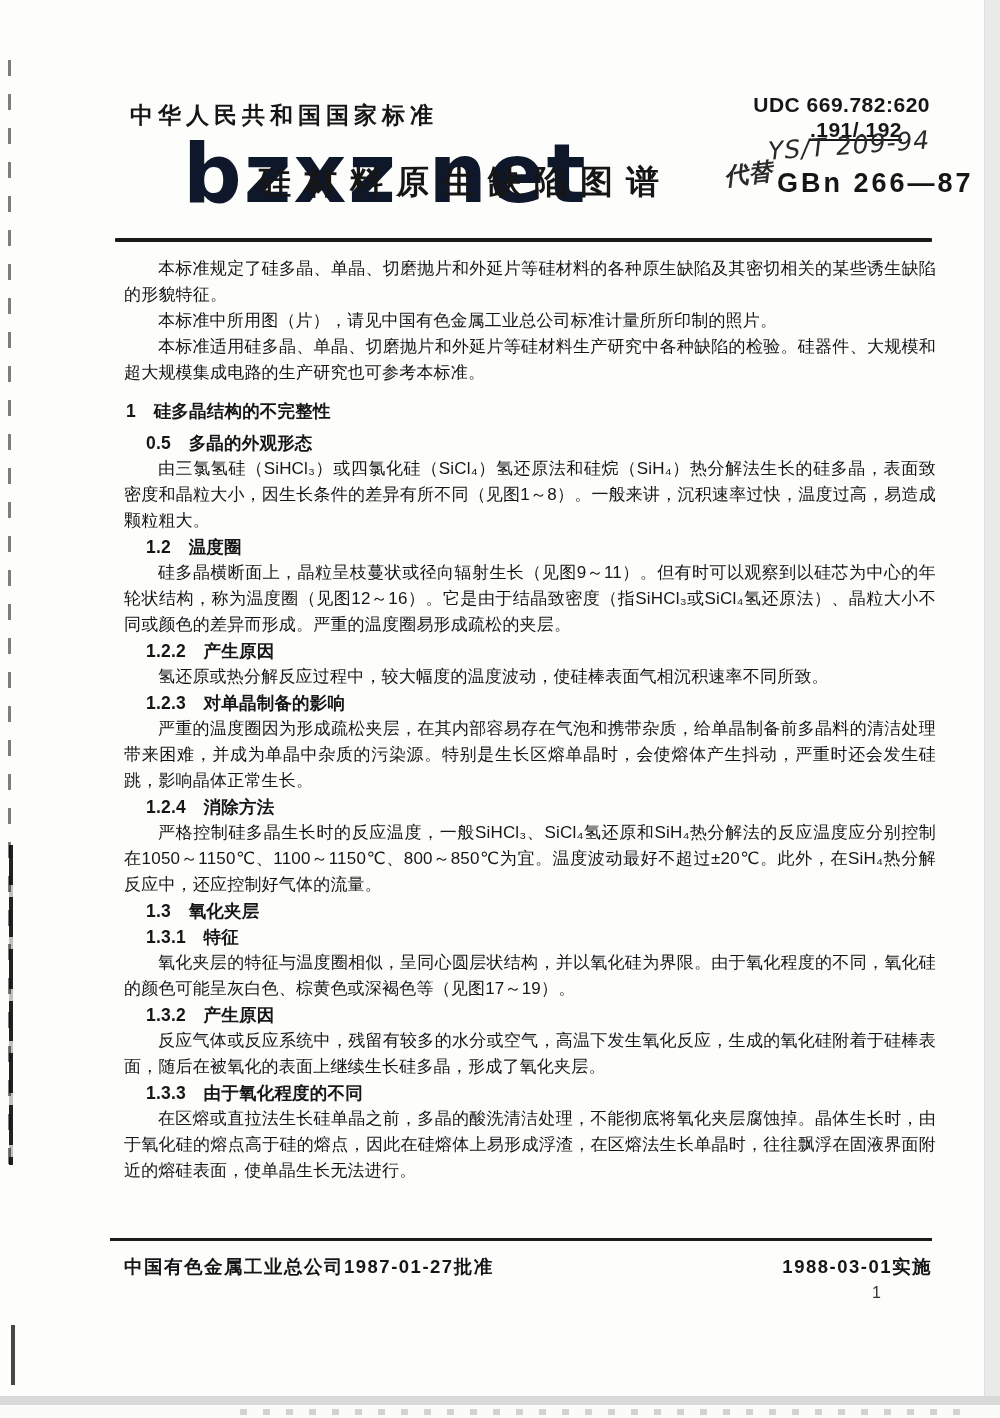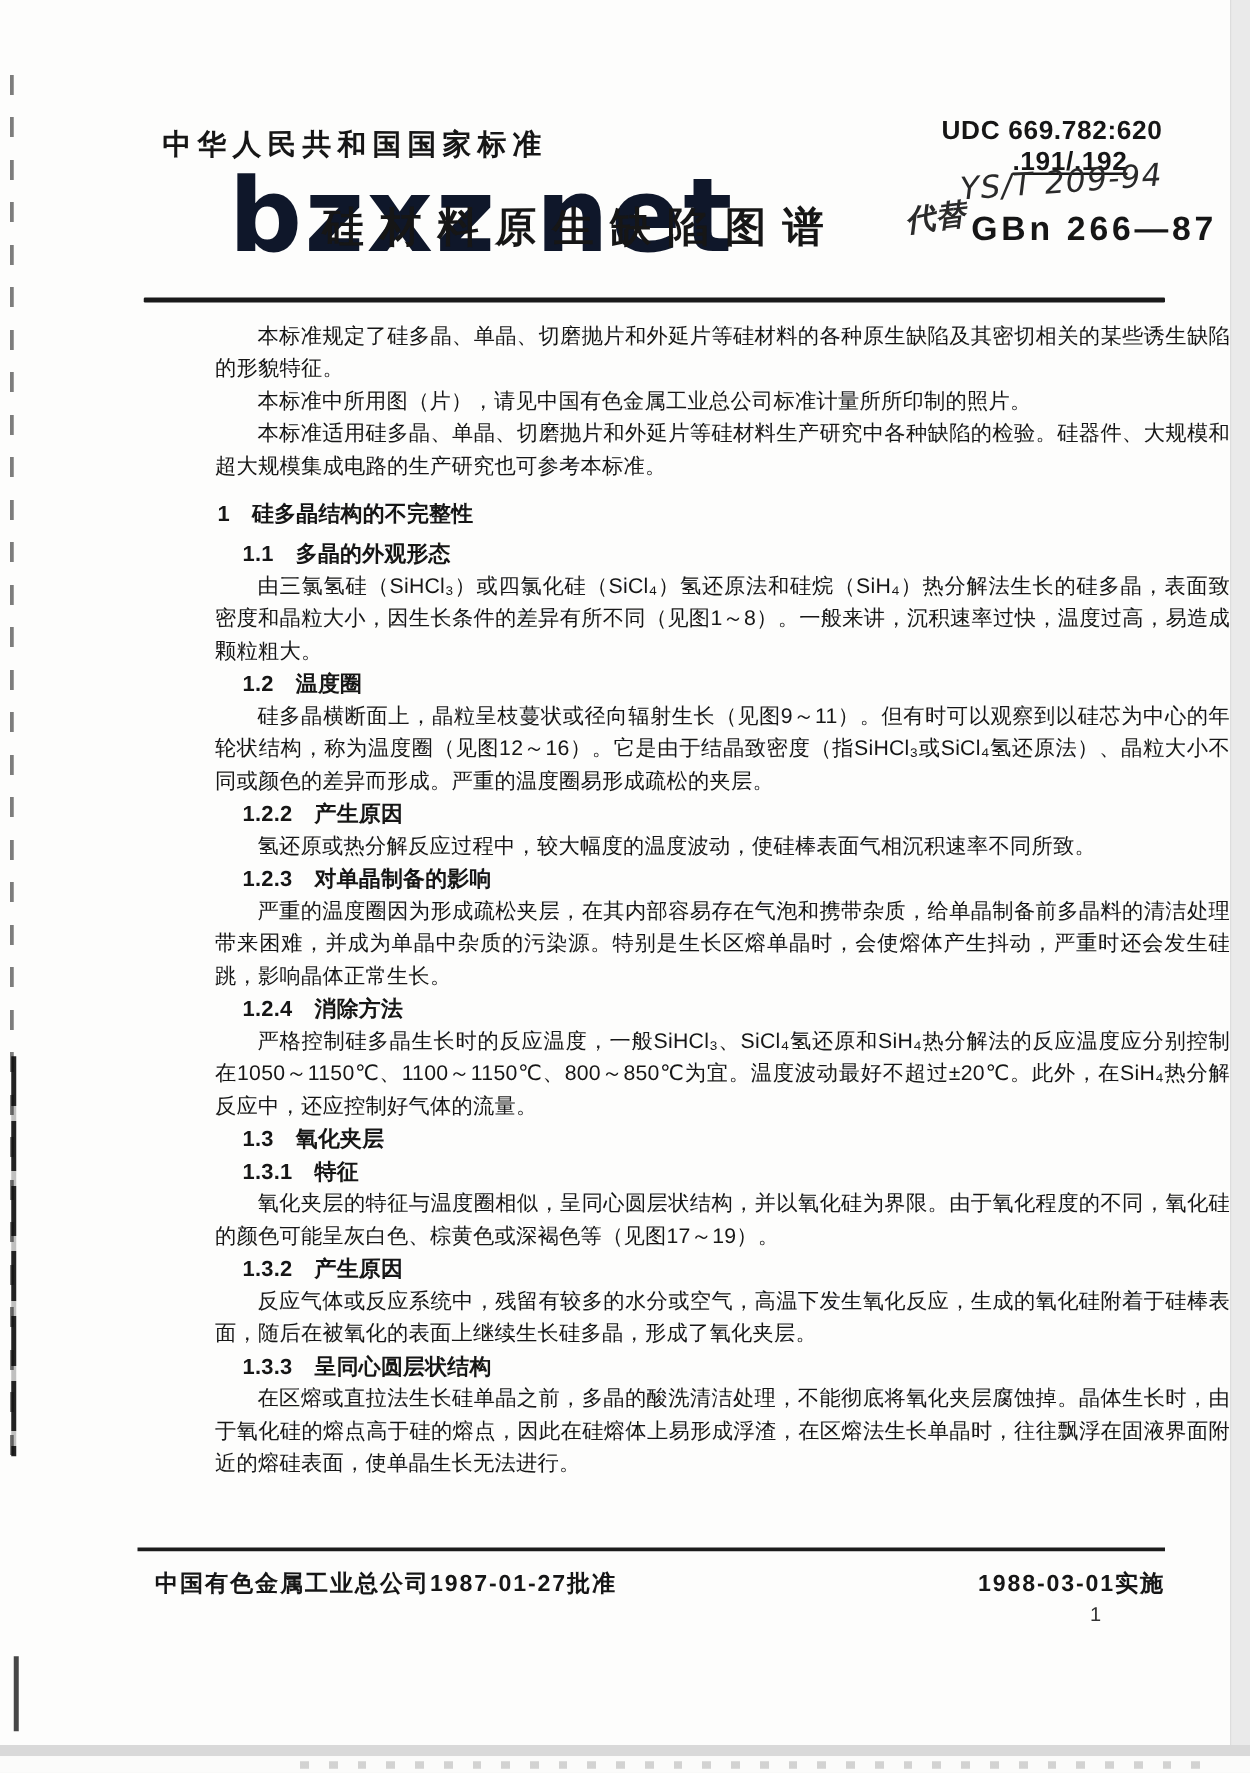--- a/index.html
+++ b/index.html
@@ -74,21 +74,20 @@
   }
   .rule-top{
     position:absolute;left:115px;top:238px;width:817px;height:4px;
     background:#1a1a1a;border-radius:1px;
   }
   
   .doc-body{
     position:absolute;left:124px;top:256px;width:812px;
     font-size:17px;line-height:26px;letter-spacing:.2px;z-index:2;
     text-align:justify;
-    margin-left:48px;
   }
   .doc-body p{margin:0;text-indent:2em;}
   .h1{font-weight:bold;margin:12px 0 6px 2px;font-size:17.5px;}
   .h2{font-weight:bold;margin:0 0 0 22px;font-size:17.5px;}
   
   .rule-bottom{
     position:absolute;left:110px;top:1238px;width:822px;height:3px;
     background:#1c1c1c;
   }
   .footer-approval{
@@ -126,36 +125,36 @@
   </div>
 
   <div class="rule-top"></div>
 
   <div class="doc-body">
     <p>本标准规定了硅多晶、单晶、切磨抛片和外延片等硅材料的各种原生缺陷及其密切相关的某些诱生缺陷的形貌特征。</p>
     <p>本标准中所用图（片），请见中国有色金属工业总公司标准计量所所印制的照片。</p>
     <p>本标准适用硅多晶、单晶、切磨抛片和外延片等硅材料生产研究中各种缺陷的检验。硅器件、大规模和超大规模集成电路的生产研究也可参考本标准。</p>
 
     <div class="h1">1　硅多晶结构的不完整性</div>
-    <div class="h2">1.1　多晶的外观形态</div>
+    <div class="h2">0.5　多晶的外观形态</div>
     <p>由三氯氢硅（SiHCl₃）或四氯化硅（SiCl₄）氢还原法和硅烷（SiH₄）热分解法生长的硅多晶，表面致密度和晶粒大小，因生长条件的差异有所不同（见图1～8）。一般来讲，沉积速率过快，温度过高，易造成颗粒粗大。</p>
     <div class="h2">1.2　温度圈</div>
     <p>硅多晶横断面上，晶粒呈枝蔓状或径向辐射生长（见图9～11）。但有时可以观察到以硅芯为中心的年轮状结构，称为温度圈（见图12～16）。它是由于结晶致密度（指SiHCl₃或SiCl₄氢还原法）、晶粒大小不同或颜色的差异而形成。严重的温度圈易形成疏松的夹层。</p>
     <div class="h2">1.2.2　产生原因</div>
     <p>氢还原或热分解反应过程中，较大幅度的温度波动，使硅棒表面气相沉积速率不同所致。</p>
     <div class="h2">1.2.3　对单晶制备的影响</div>
     <p>严重的温度圈因为形成疏松夹层，在其内部容易存在气泡和携带杂质，给单晶制备前多晶料的清洁处理带来困难，并成为单晶中杂质的污染源。特别是生长区熔单晶时，会使熔体产生抖动，严重时还会发生硅跳，影响晶体正常生长。</p>
     <div class="h2">1.2.4　消除方法</div>
     <p>严格控制硅多晶生长时的反应温度，一般SiHCl₃、SiCl₄氢还原和SiH₄热分解法的反应温度应分别控制在1050～1150℃、1100～1150℃、800～850℃为宜。温度波动最好不超过±20℃。此外，在SiH₄热分解反应中，还应控制好气体的流量。</p>
     <div class="h2">1.3　氧化夹层</div>
     <div class="h2">1.3.1　特征</div>
     <p>氧化夹层的特征与温度圈相似，呈同心圆层状结构，并以氧化硅为界限。由于氧化程度的不同，氧化硅的颜色可能呈灰白色、棕黄色或深褐色等（见图17～19）。</p>
     <div class="h2">1.3.2　产生原因</div>
     <p>反应气体或反应系统中，残留有较多的水分或空气，高温下发生氧化反应，生成的氧化硅附着于硅棒表面，随后在被氧化的表面上继续生长硅多晶，形成了氧化夹层。</p>
-    <div class="h2">1.3.3　呈同心圆层状结构</div>
+    <div class="h2">1.3.3　由于氧化程度的不同</div>
     <p>在区熔或直拉法生长硅单晶之前，多晶的酸洗清洁处理，不能彻底将氧化夹层腐蚀掉。晶体生长时，由于氧化硅的熔点高于硅的熔点，因此在硅熔体上易形成浮渣，在区熔法生长单晶时，往往飘浮在固液界面附近的熔硅表面，使单晶生长无法进行。</p>
   </div>
 
   <div class="rule-bottom"></div>
   <div class="footer-approval">中国有色金属工业总公司1987-01-27批准</div>
   <div class="footer-impl">1988-03-01实施</div>
   <div class="page-number">1</div>
 
   <div class="bottom-gap"></div>
   <div class="next-page-edge"></div>

